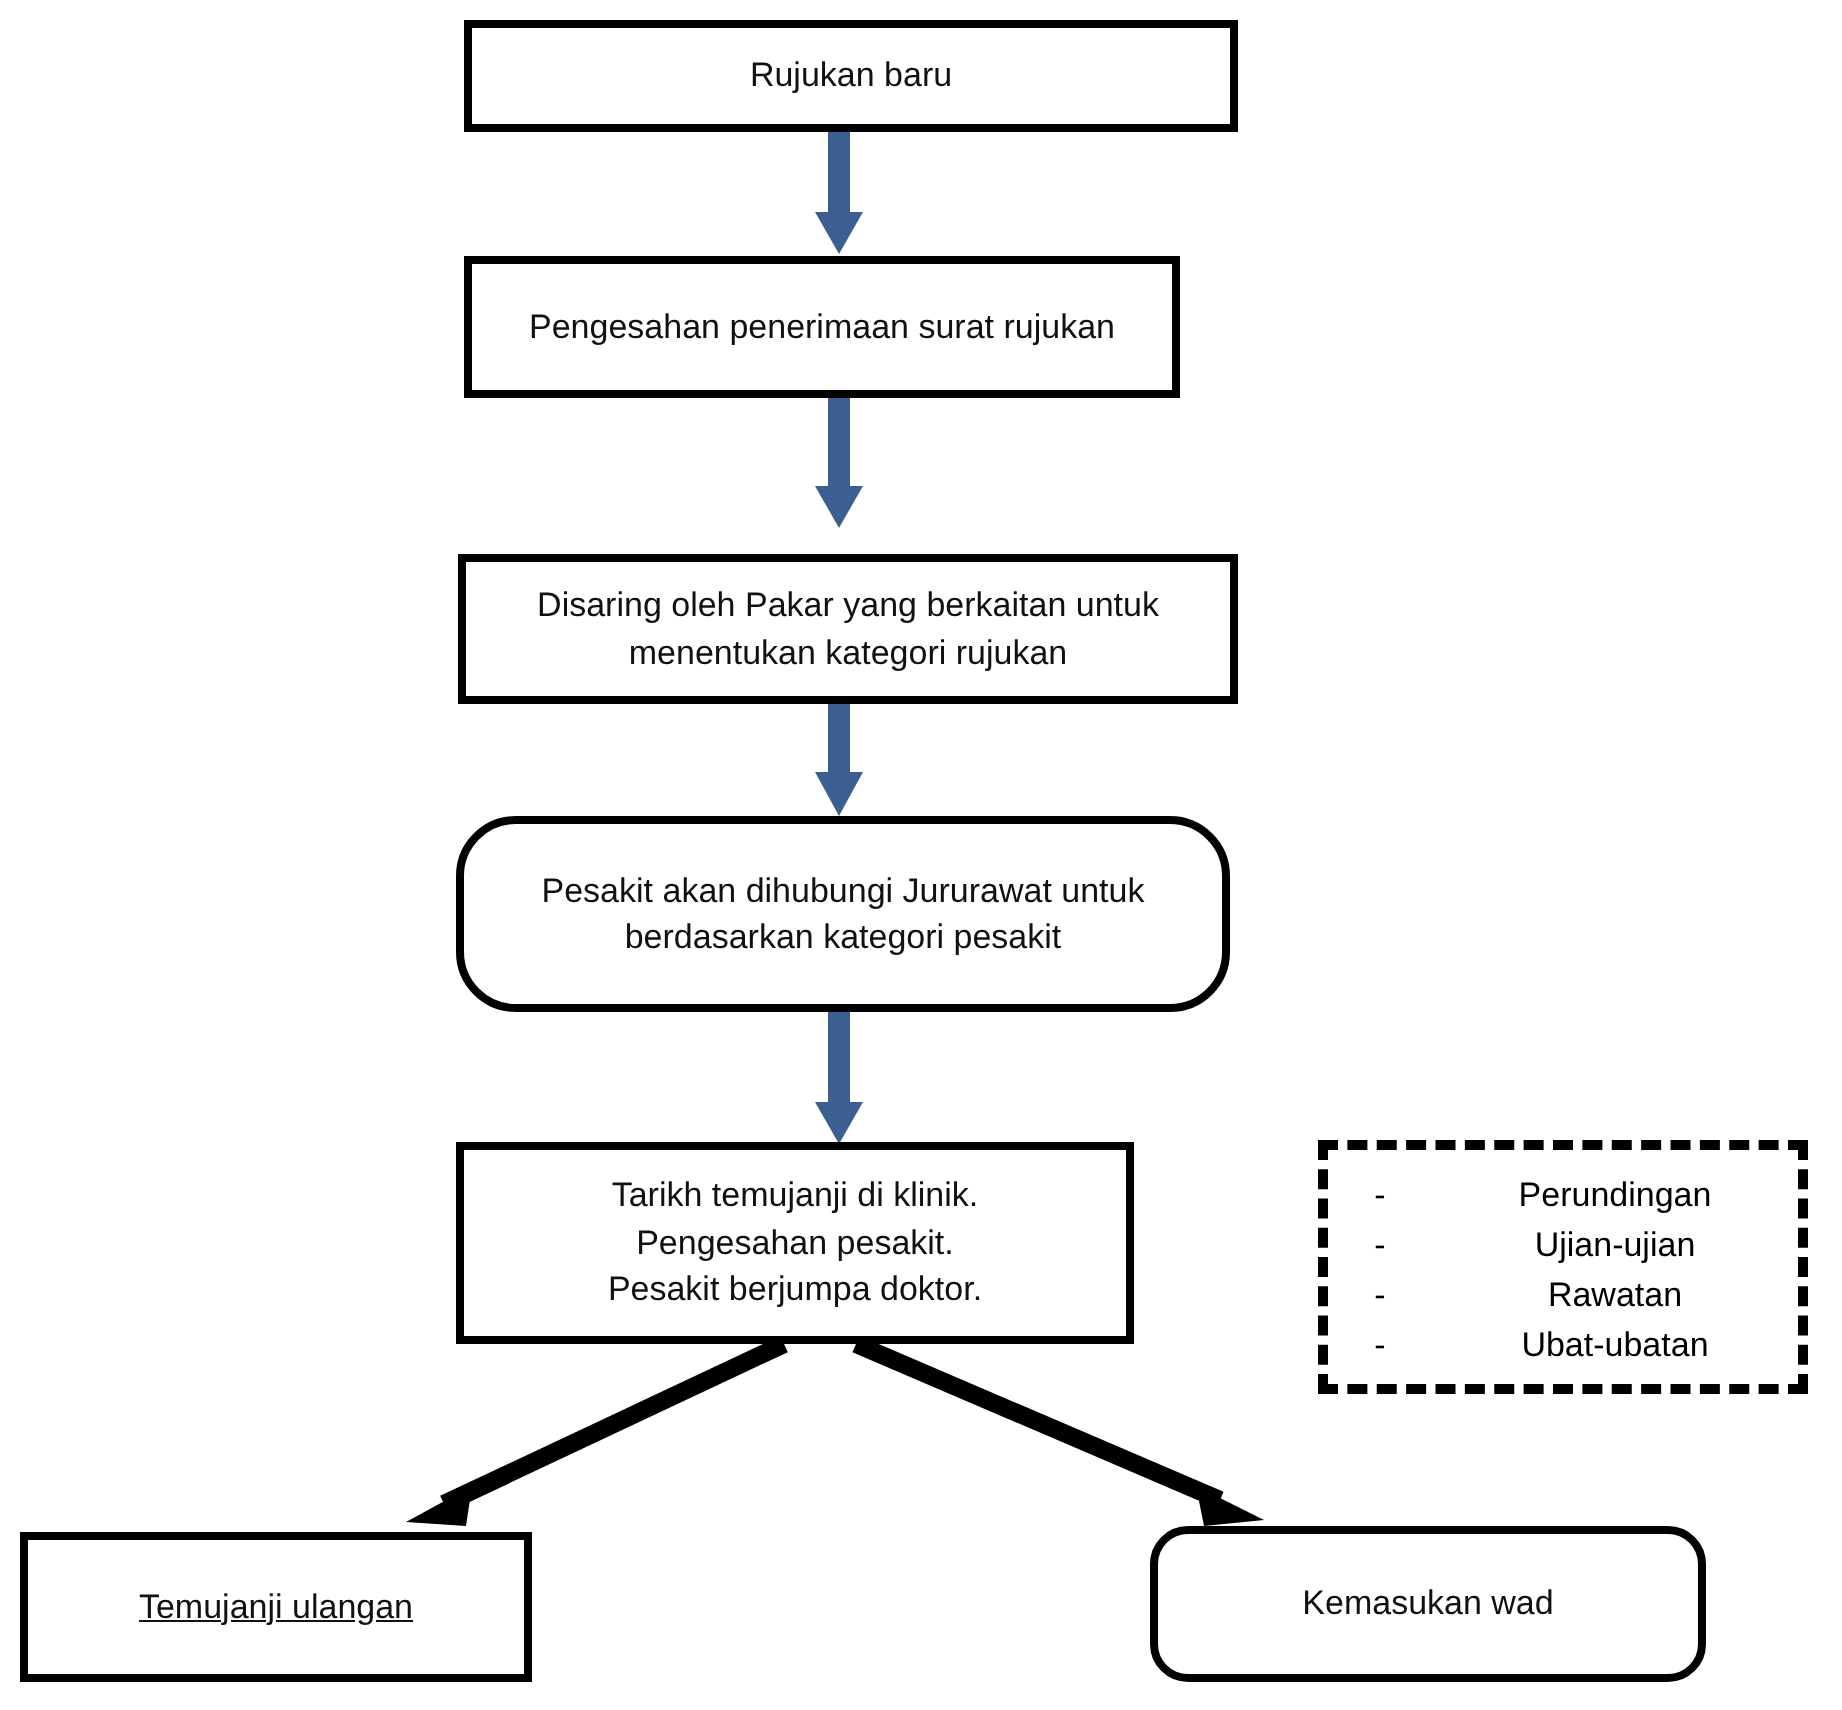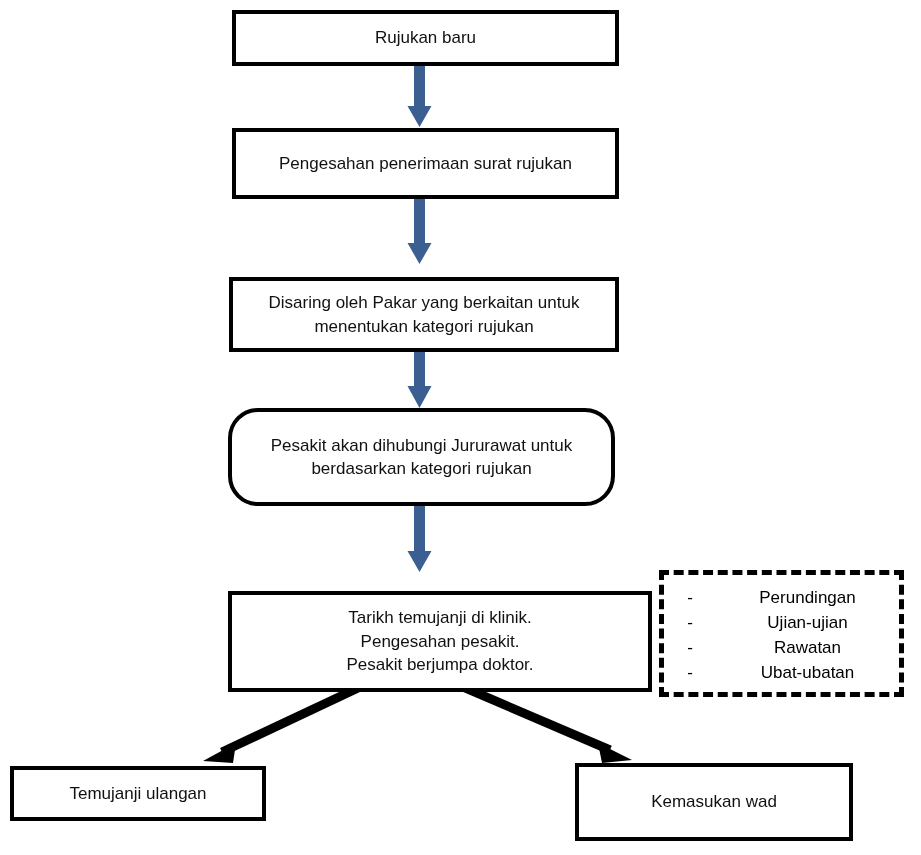--- a/index.html
+++ b/index.html
@@ -112,55 +112,55 @@
       <polygon points="632,760 598,743 602,763 " fill="#000000"></polygon>
     </g>
   </svg>
 
   <div class="node" style="left:232px; top:10px; width:387px; height:56px;">
     <span class="lines">
       <span class="line">Rujukan baru</span>
     </span>
   </div>
 
-  <div class="node" style="left:232px; top:128px; width:387px; height:71px;">
+  <div class="node" style="left:232px; top:128px; width:358px; height:71px;">
     <span class="lines">
       <span class="line">Pengesahan penerimaan surat rujukan</span>
     </span>
   </div>
 
   <div class="node" style="left:229px; top:264px; width:390px; height:75px;margin-top:13px;">
     <span class="lines">
       <span class="line">Disaring oleh Pakar yang berkaitan untuk</span>
       <span class="line">menentukan kategori rujukan</span>
     </span>
   </div>
 
   <div class="node" style="left:228px; top:408px; width:387px; height:98px;border-radius:30px;">
     <span class="lines">
       <span class="line">Pesakit akan dihubungi Jururawat untuk</span>
-      <span class="line">berdasarkan kategori rujukan</span>
+      <span class="line">berdasarkan kategori pesakit</span>
     </span>
   </div>
 
-  <div class="node" style="left:228px; top:571px; width:424px; height:101px;margin-top:20px;">
+  <div class="node" style="left:228px; top:571px; width:339px; height:101px;">
     <span class="lines">
       <span class="line">Tarikh temujanji di klinik.</span>
       <span class="line">Pengesahan pesakit.</span>
       <span class="line">Pesakit berjumpa doktor.</span>
     </span>
   </div>
 
-  <div class="node" style="left:10px; top:766px; width:256px; height:55px;">
+  <div class="node" style="left:10px; top:766px; width:256px; height:75px;text-decoration:underline;">
     <span class="lines">
       <span class="line">Temujanji ulangan</span>
     </span>
   </div>
 
-  <div class="node" style="left:575px; top:763px; width:278px; height:78px;">
+  <div class="node" style="left:575px; top:763px; width:278px; height:78px;border-radius:19px;">
     <span class="lines">
       <span class="line">Kemasukan wad</span>
     </span>
   </div>
 
   <div class="legend-box" style="left:659px; top:570px; width:245px; height:127px;">
     <ul class="legend-list">
       <li class="legend-row">
         <span class="legend-dash">-</span>
         <span class="legend-label">Perundingan</span>

